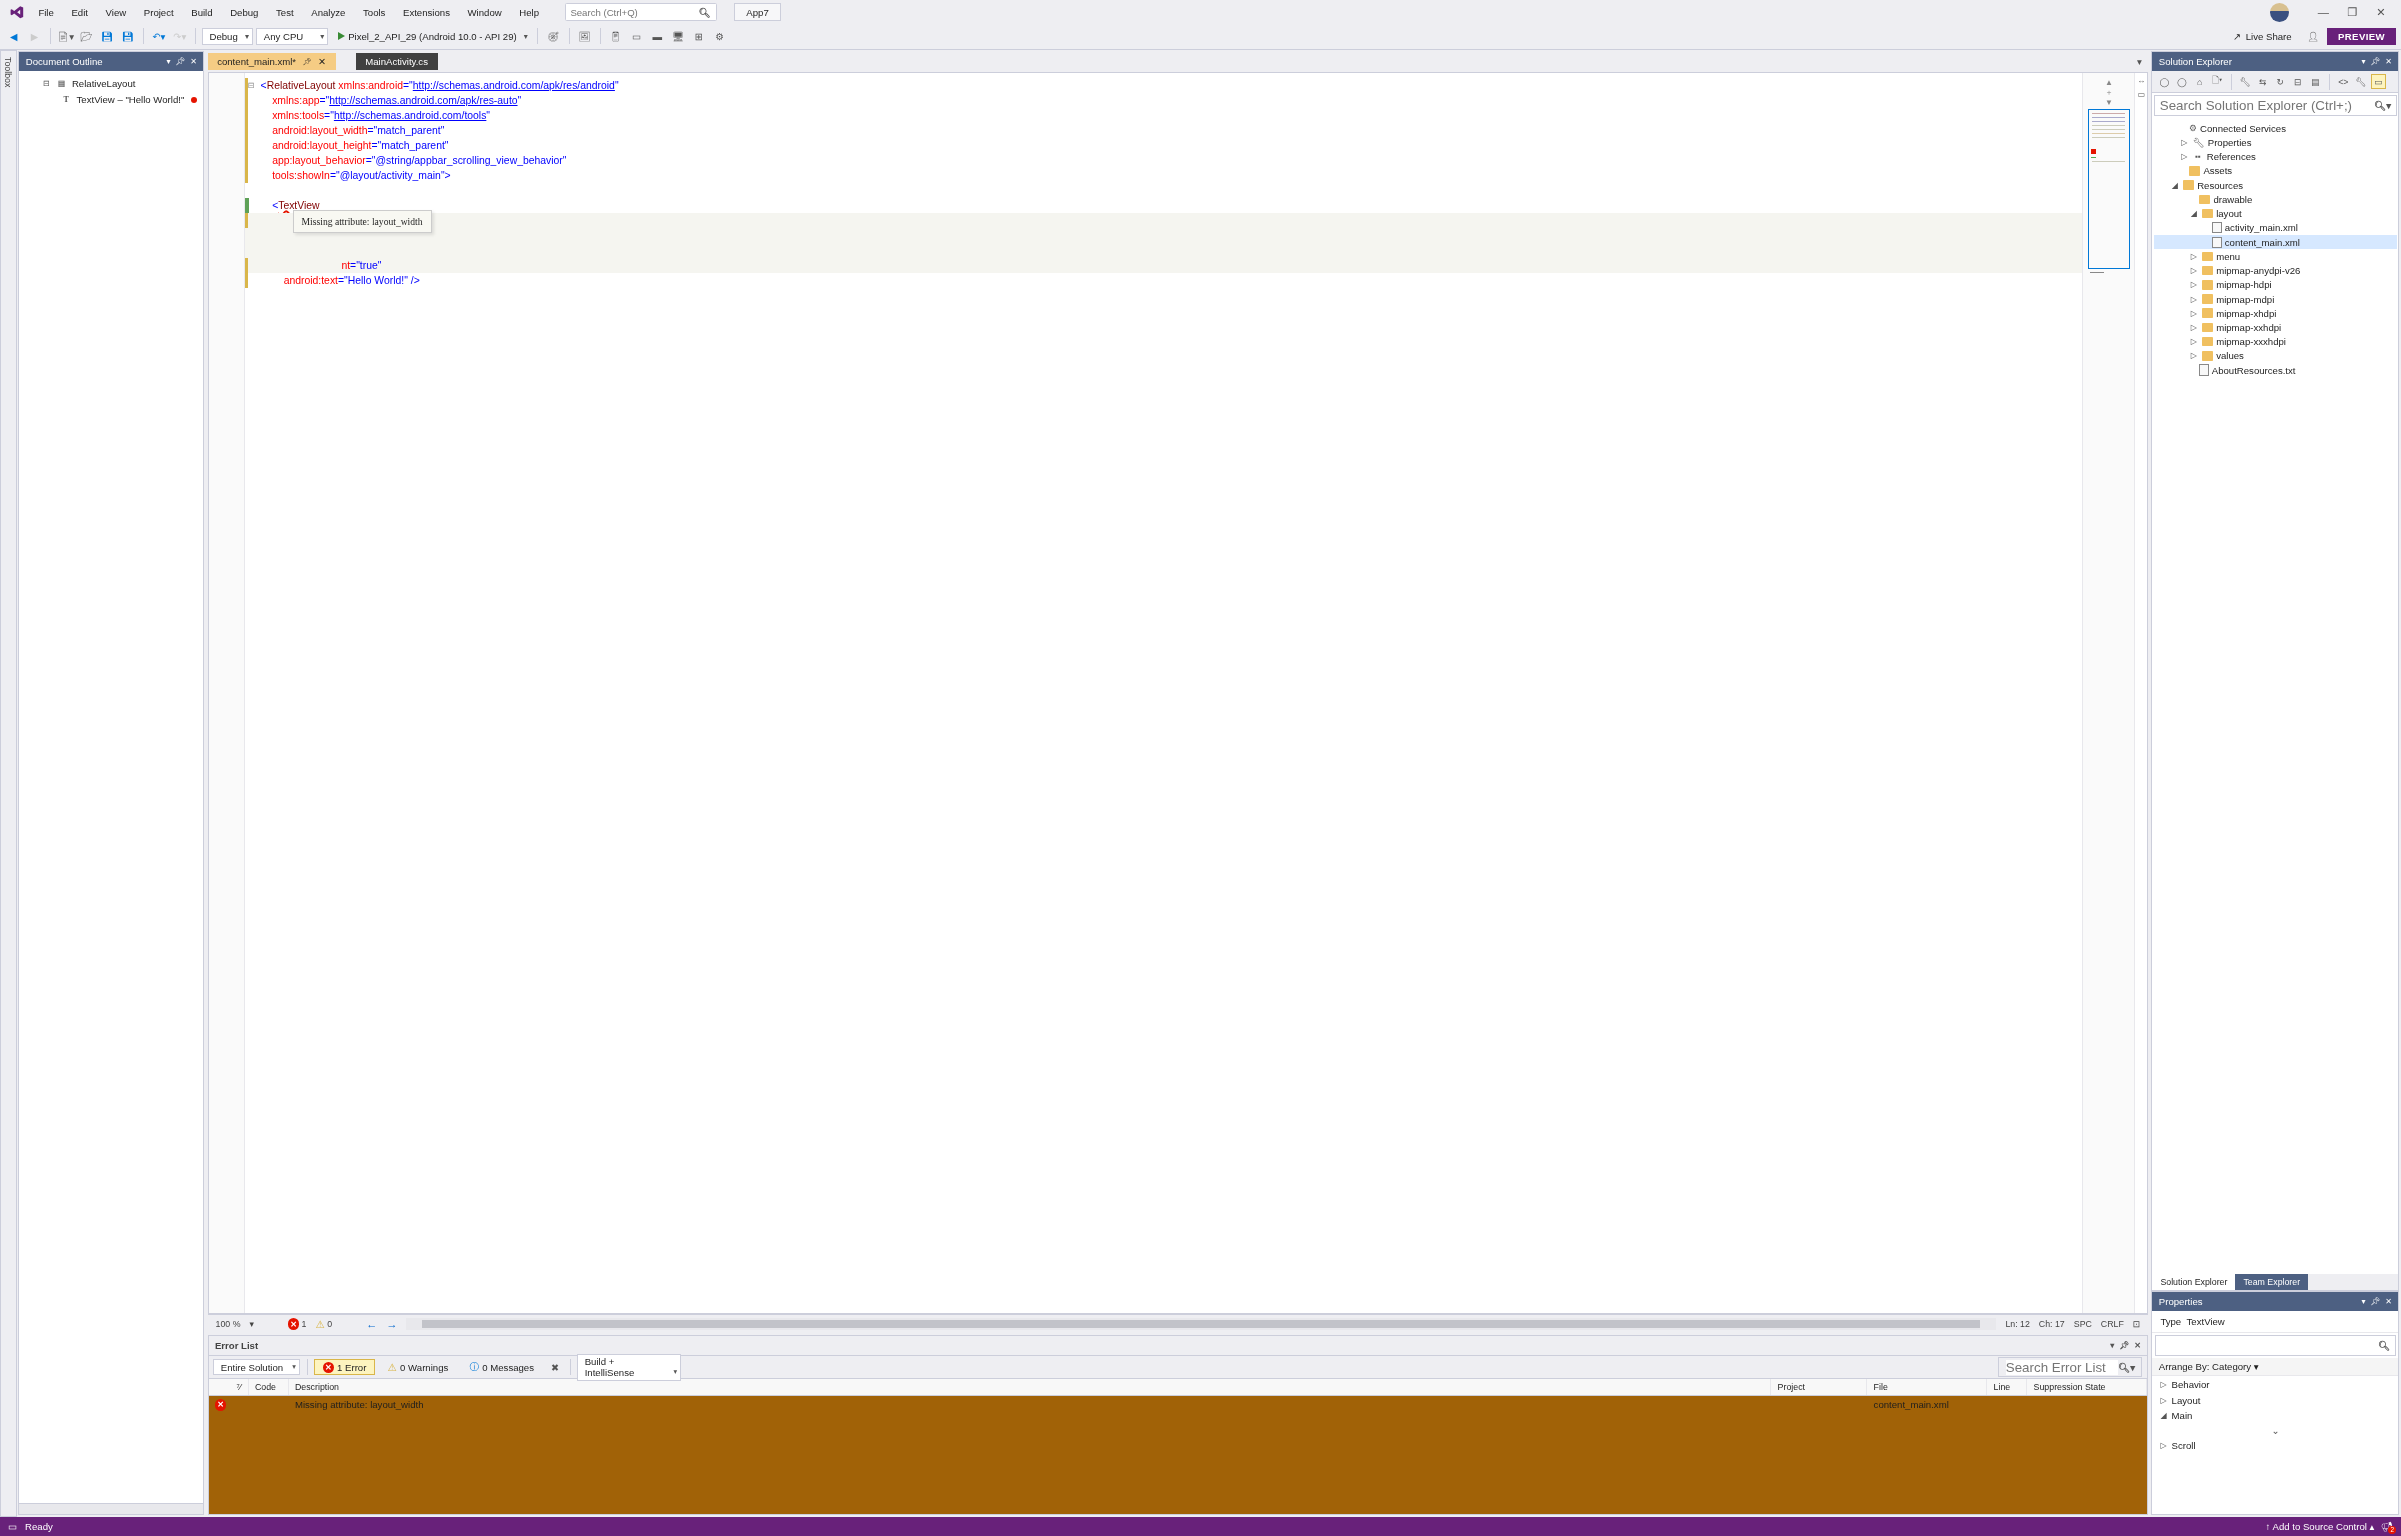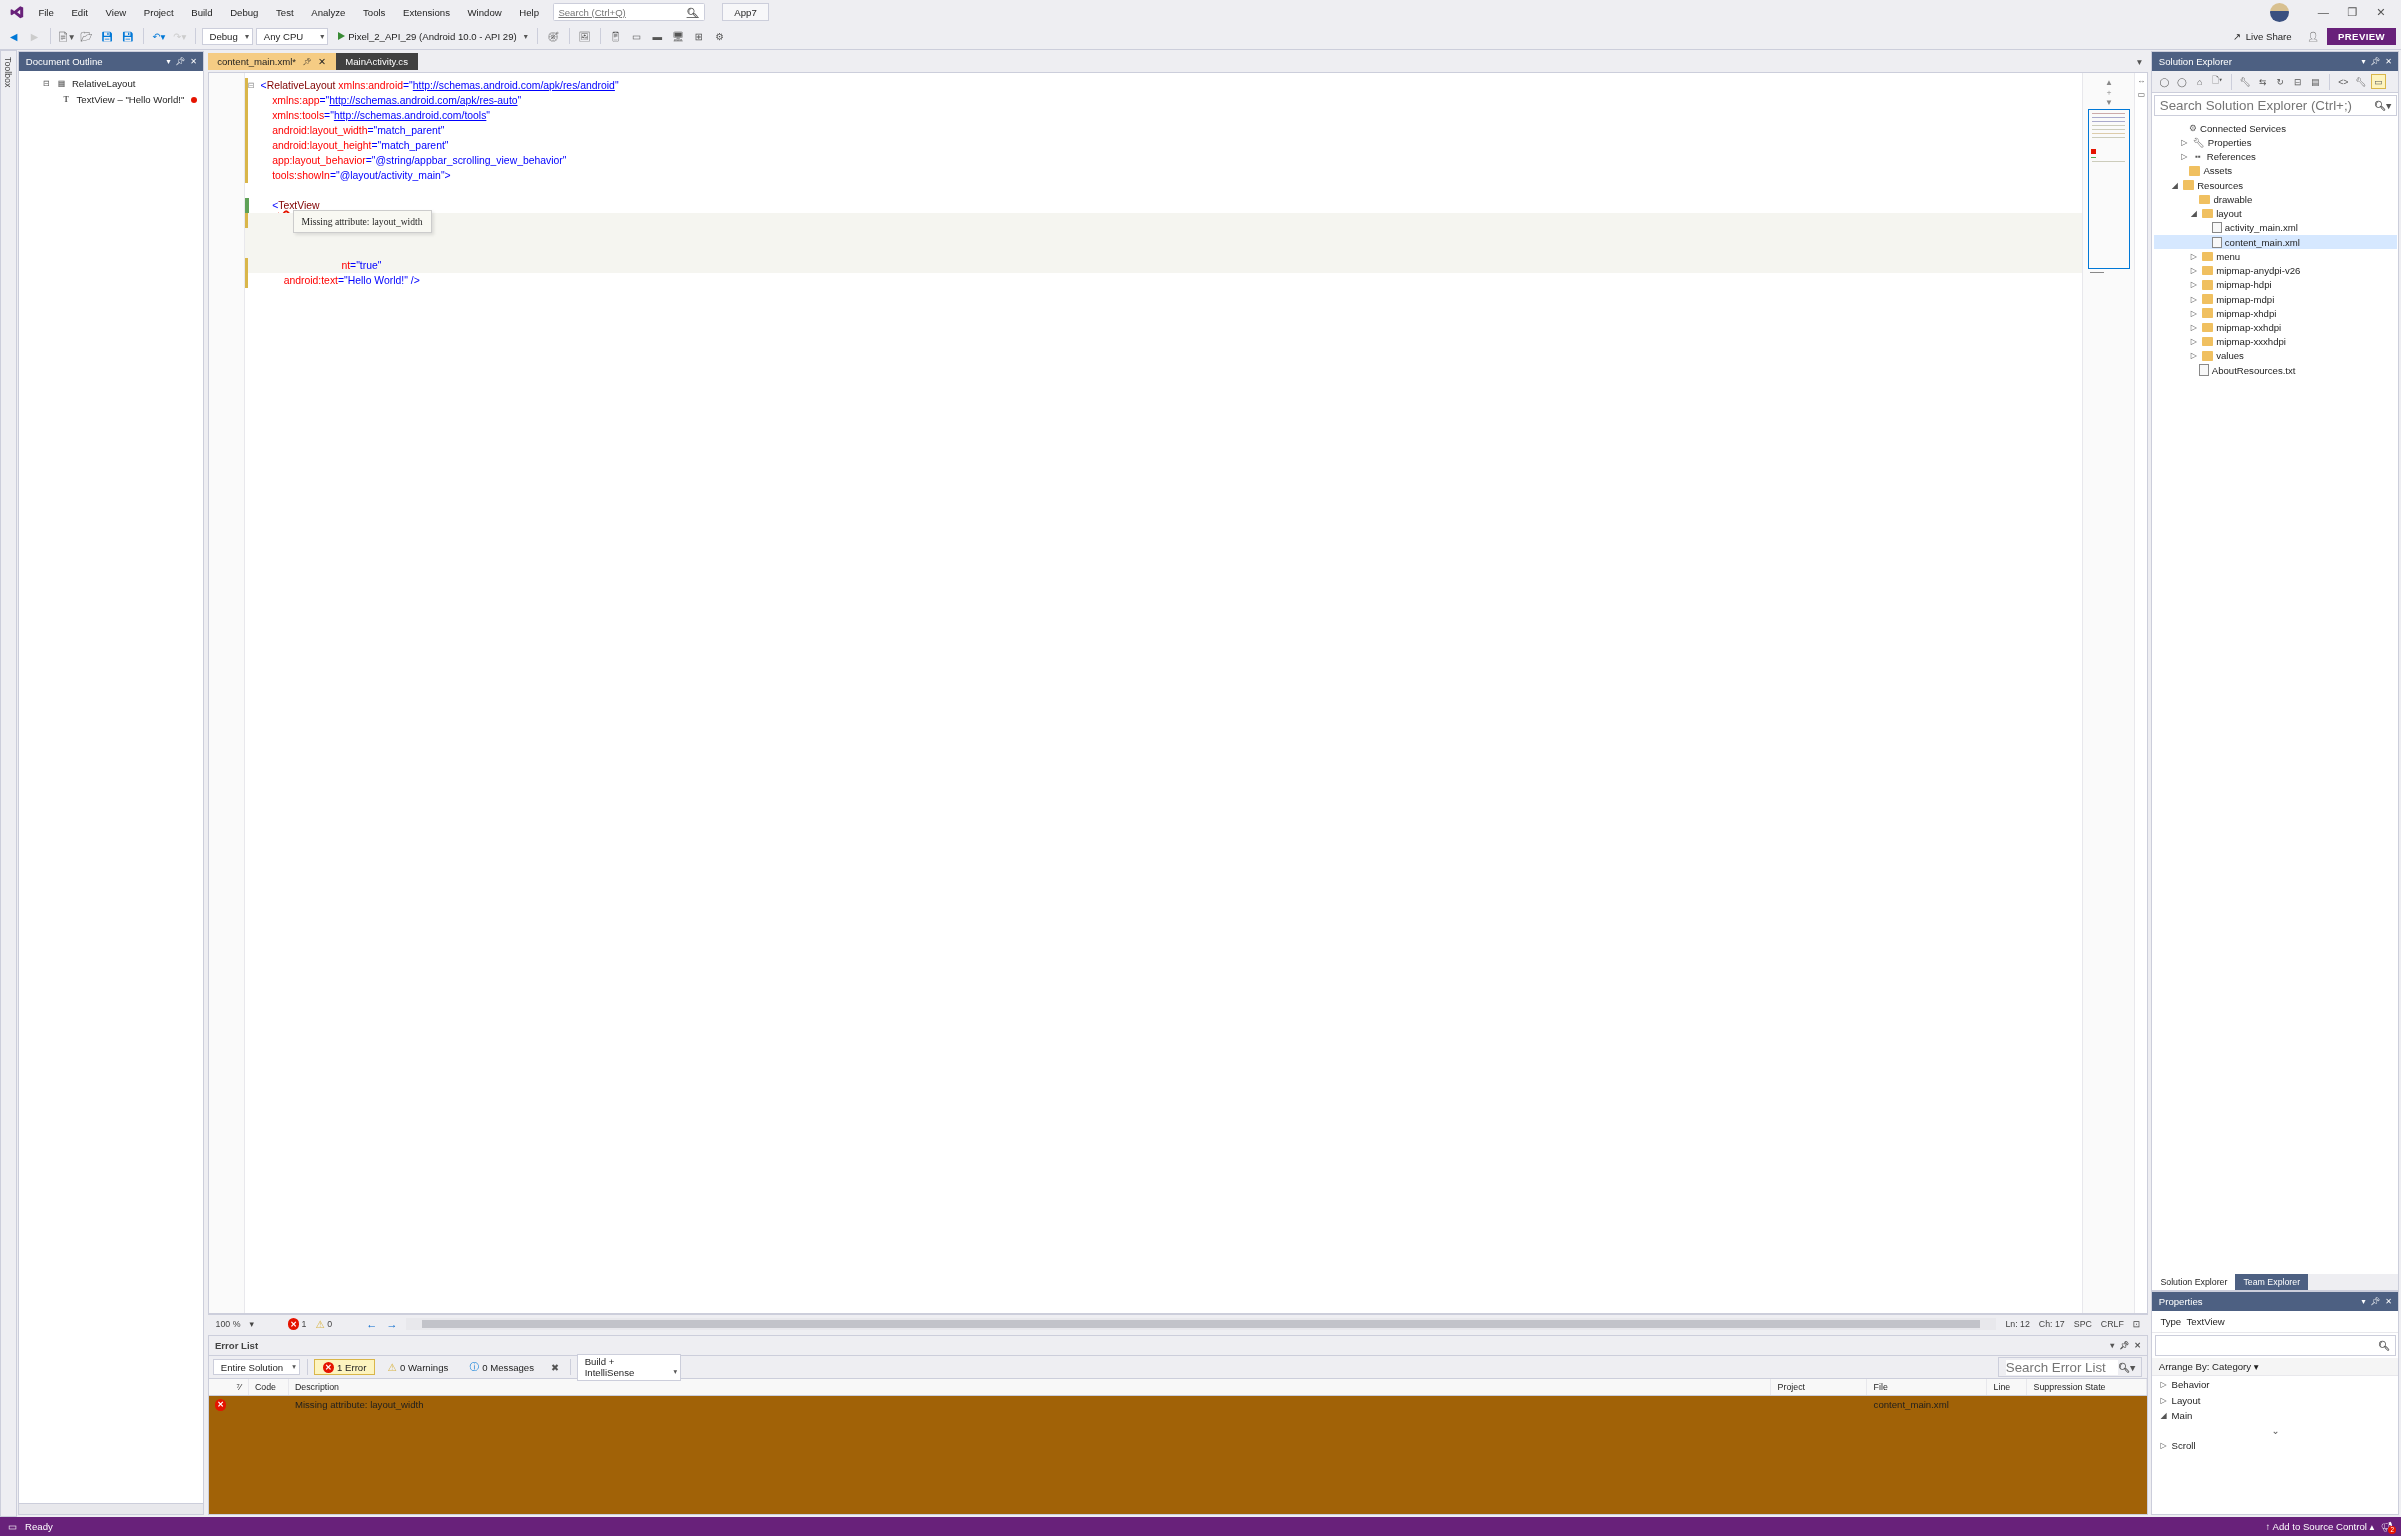--- a/index.html
+++ b/index.html
@@ -3,21 +3,21 @@
 <meta charset="utf-8">
 <style>
 * { margin: 0; padding: 0; box-sizing: border-box; font-family: "Segoe UI", Tahoma, sans-serif; }
 body { font-size: 9.6px; color: #1e1e1e; background: #f5f5f5; overflow: hidden; }
 .app { display: flex; flex-direction: column; height: 100vh; background: #eeeef2; }
 
 .menubar { display: flex; align-items: center; height: 24px; background: #eeeef2; padding: 0 4.8px; gap: 1.6px; }
 .vs-logo { width: 14.4px; height: 14.4px; margin: 0 4.8px; }
 .vs-logo svg { width: 100%; height: 100%; }
 .menu-item { padding: 3.2px 8px; cursor: default; }
-.search-box { margin-left: 4px; width: 152px; height: 17.6px; border: 0.8px solid #cccedb; background: white; display: flex; align-items: center; padding: 0 4.8px; color: #717171; border-radius: 1.6px; text-decoration: underline; }
+.search-box { margin-left: 16px; width: 152px; height: 17.6px; border: 0.8px solid #cccedb; background: white; display: flex; align-items: center; padding: 0 4.8px; color: #717171; border-radius: 1.6px; }
 .search-box input { border: none; outline: none; flex: 1; font-size: 9.6px; color: #717171; min-width: 0; }
 .mag { font-size: 9.6px; color: #555; font-weight: bold; }
 .app-name { margin-left: 16px; padding: 2.4px 11.2px; border: 0.8px solid #cccedb; background: #f7f7f9; }
 .win-controls { margin-left: auto; display: flex; align-items: center; gap: 14.4px; padding-right: 8px; }
 .avatar { width: 19px; height: 19px; border-radius: 50%; background: linear-gradient(#d8c090 40%, #3a5080 40%); margin-right: 12.8px; }
 .win-btn { width: 14.4px; text-align: center; color: #555; font-size: 11.2px; cursor: default; }
 
 .toolbar { display: flex; align-items: center; height: 25.6px; background: #eeeef2; padding: 0 4.8px; gap: 3.2px; border-bottom: 0.8px solid #cccedb; }
 .tb-btn { width: 17.6px; height: 17.6px; display: flex; align-items: center; justify-content: center; cursor: default; color: #555; position: relative; }
 .tb-btn.blue { color: #0078d7; }
@@ -42,21 +42,21 @@
 .outline-row { display: flex; align-items: center; gap: 4.8px; padding: 2.4px 3.2px; }
 .outline-row.indent1 { padding-left: 19px; }
 .outline-row.indent2 { padding-left: 38px; }
 .node-icon { width: 11.2px; height: 11.2px; display: inline-flex; align-items: center; justify-content: center; font-size: 8px; color: #555; }
 .expander { width: 9.6px; color: #555; font-size: 8px; text-align: center; }
 .red-dot { width: 6.4px; height: 6.4px; border-radius: 50%; background: #e51400; margin-left: auto; }
 .outline-scrollbar { height: 11.2px; background: #e8e8ec; border-top: 0.8px solid #cccedb; }
 
 .center-panel { flex: 1; display: flex; flex-direction: column; min-width: 0; margin: 1.6px; }
 .editor-area { flex: 1; display: flex; flex-direction: column; min-height: 0; }
-.tab-strip { display: flex; background: #eeeef2; align-items: center; height: 21px; }
+.tab-strip { display: flex; background: #eeeef2; align-items: center; height: 21px; gap: 20px; }
 .ed-tab { padding: 3.2px 9.6px; display: flex; align-items: center; gap: 6.4px; cursor: default; font-size: 9.6px; }
 .ed-tab.active { background: #f5cc84; }
 .ed-tab.inactive { background: #404040; color: white; }
 .tab-close { font-size: 9.6px; }
 .pin-icon { font-size: 7.2px; }
 .tab-right-ctrl { margin-left: auto; padding: 0 6.4px; color: #555; }
 
 .editor-body { flex: 1; display: flex; background: white; border: 0.8px solid #cccedb; min-height: 0; position: relative; }
 .code-margin { width: 36px; border-right: 0.8px solid #e8e8ec; background: #fafafa; }
 .code-content { flex: 1; padding: 4.8px 0; font-family: Consolas, monospace; font-size: 10.4px; line-height: 15px; overflow: hidden; position: relative; }

